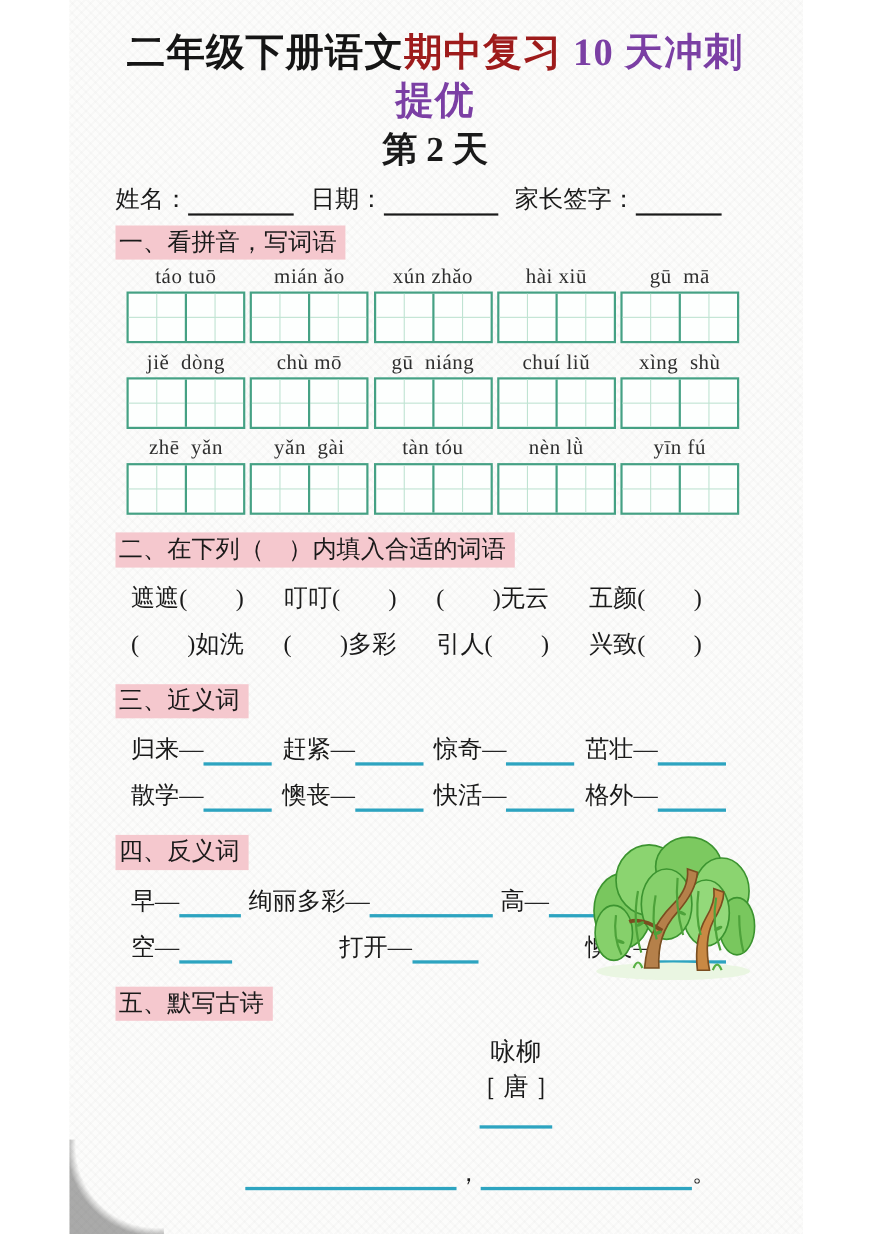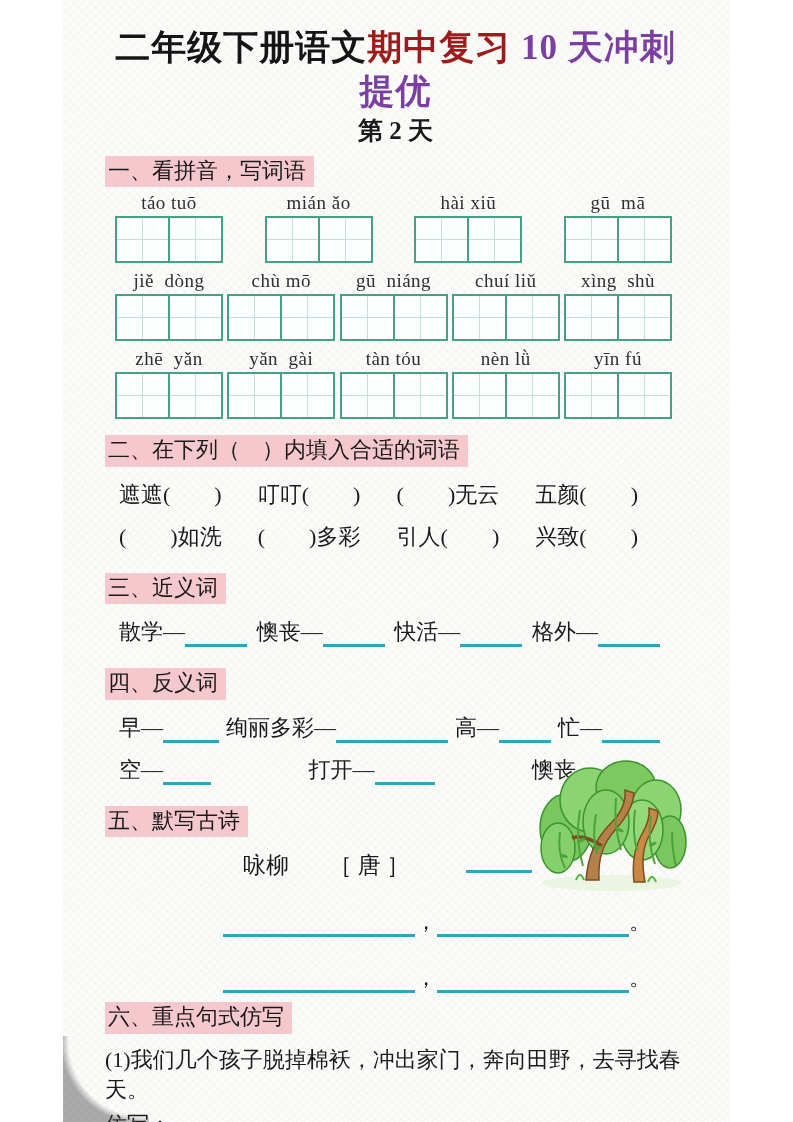--- a/index.html
+++ b/index.html
@@ -20,21 +20,21 @@
   .corner-shadow{
     position:absolute;left:0;bottom:0;width:86px;height:86px;
     background:radial-gradient(circle at 80px 6px, rgba(0,0,0,0) 74px, rgba(70,70,70,0.45) 82px);
     pointer-events:none;
   }
   
   .title{ text-align:center; font-size:35px; font-weight:bold; letter-spacing:1px; line-height:1.25;}
   .title .t-black{color:#151515;}
   .title .t-red{color:#9e1b1b;}
   .title .t-purple{color:#7b3fa4;}
-  .subtitle{ text-align:center; font-size:25px; font-weight:bold; margin-top:0px;}
+  .subtitle{ text-align:center; font-size:32px; font-weight:bold; margin-top:0px;}
   .info-row{
     display:flex; justify-content:space-between; align-items:flex-end;
     font-size:22px; margin-top:8px; padding-right:30px;
   }
   .info-item{display:flex; align-items:flex-end;}
   .black-line{display:inline-block; border-bottom:2px solid #1a1a1a; height:22px;}
   
   .sec-title{
     display:inline-block; background:#f5c8ce; font-weight:normal; font-size:22px;
     padding:1px 8px 2px 3px; margin:9px 0 3px 0; line-height:1.3;
@@ -55,51 +55,72 @@
   }
   .tian .cell + .cell{border-left:2px solid #45a184;}
   
   .word-row{display:flex; justify-content:space-between; font-size:22px; margin:10px 0 12px 14px; align-items:flex-end;}
   .word-row.s2{padding-right:48px;}
   .word-row.s34{padding-right:26px;}
   .pair{display:flex; align-items:flex-end; white-space:pre;}
   .teal-line{display:inline-block; border-bottom:3px solid #2da4c0; height:20px;}
   
   .poem{width:590px; font-size:23px;}
-  .poem-head{display:flex; align-items:flex-start; margin:10px 0 4px 138px;}
+  .poem-head{display:flex; align-items:center; margin:10px 0 4px 138px;flex-direction:column;}
   .poem-line{display:flex; align-items:flex-end; margin:26px 0 0 118px; font-size:22px;}
   .poem .teal-line{border-bottom-width:3px;}
   .tree-wrap{position:absolute; right:40px; top:752px; width:160px; height:142px;}
   
   .sent{font-size:22px; margin:8px 0 4px 0; line-height:1.35;}
   .imitate{display:flex; align-items:flex-end; font-size:22px; margin:6px 0 8px 0;}
 </style>
 </head>
 <body>
 
 <div class="page">
 
   <div class="title">
     <span class="t-black">二年级下册语文</span><span class="t-red">期中复习</span><span class="t-purple"> 10 天冲刺提优</span>
   </div>
   <div class="subtitle">第 2 天</div>
 
+  <div class="info-row">
+    <div class="info-item">
+      <span>姓名：</span>
+      <span class="black-line" style="width:96px"></span>
+    </div>
+    <div class="info-item">
+      <span>日期：</span>
+      <span class="black-line" style="width:104px"></span>
+    </div>
+    <div class="info-item">
+      <span>家长签字：</span>
+      <span class="black-line" style="width:78px"></span>
+    </div>
+  </div>
 
   <div><span class="sec-title">一、看拼音，写词语</span></div>
 
   <div class="py-row">
     <div class="py-col">
         <div class="pinyin">táo tuō</div>
         <div class="tian">
           <div class="cell"></div>
           <div class="cell"></div>
         </div>
       </div>
     <div class="py-col">
         <div class="pinyin">mián ǎo</div>
+        <div class="tian">
+          <div class="cell"></div>
+          <div class="cell"></div>
+        </div>
+      </div>
+    <div class="py-col">
+        <div class="pinyin">xún zhǎo</div>
         <div class="tian">
           <div class="cell"></div>
           <div class="cell"></div>
         </div>
       </div>
     <div class="py-col">
         <div class="pinyin">hài xiū</div>
         <div class="tian">
           <div class="cell"></div>
           <div class="cell"></div>
@@ -198,20 +219,26 @@
     <span class="pair">五颜(　　)</span>
   </div>
   <div class="word-row s2">
     <span class="pair">(　　)如洗</span>
     <span class="pair">(　　)多彩</span>
     <span class="pair">引人(　　)</span>
     <span class="pair">兴致(　　)</span>
   </div>
 
   <div><span class="sec-title">三、近义词</span></div>
+  <div class="word-row s34">
+    <span class="pair"><span>归来—</span><span class="teal-line" style="width:62px"></span></span>
+    <span class="pair"><span>赶紧—</span><span class="teal-line" style="width:62px"></span></span>
+    <span class="pair"><span>惊奇—</span><span class="teal-line" style="width:62px"></span></span>
+    <span class="pair"><span>茁壮—</span><span class="teal-line" style="width:62px"></span></span>
+  </div>
   <div class="word-row s34">
     <span class="pair"><span>散学—</span><span class="teal-line" style="width:62px"></span></span>
     <span class="pair"><span>懊丧—</span><span class="teal-line" style="width:62px"></span></span>
     <span class="pair"><span>快活—</span><span class="teal-line" style="width:62px"></span></span>
     <span class="pair"><span>格外—</span><span class="teal-line" style="width:62px"></span></span>
   </div>
 
   <div><span class="sec-title">四、反义词</span></div>
   <div class="word-row s34">
     <span class="pair"><span>早—</span><span class="teal-line" style="width:56px"></span></span>

